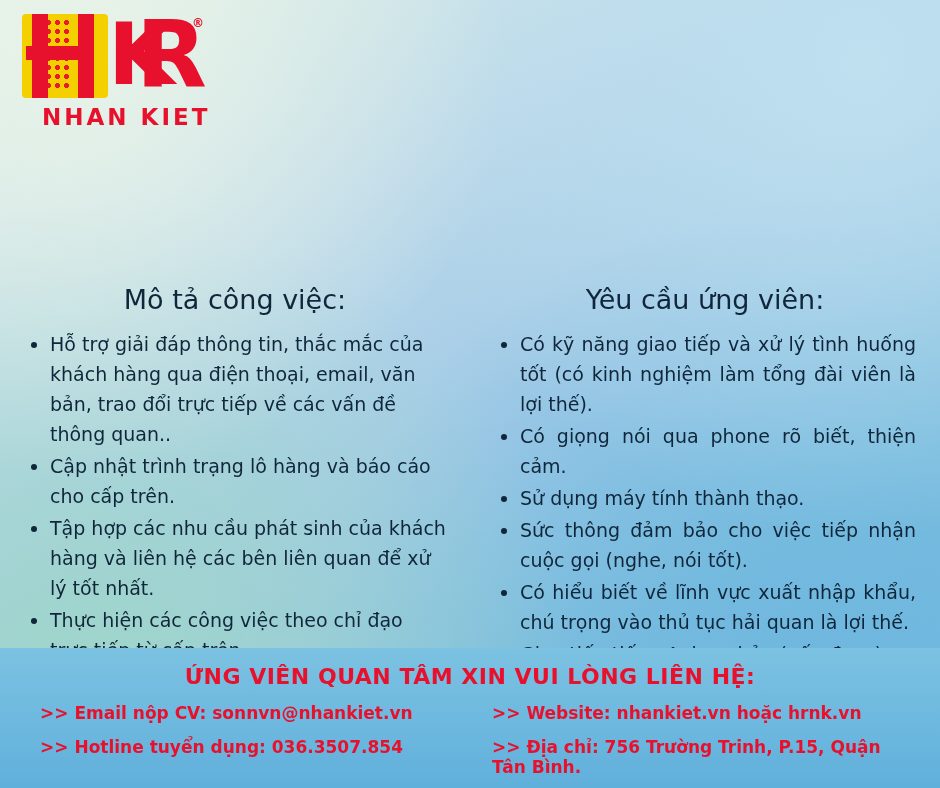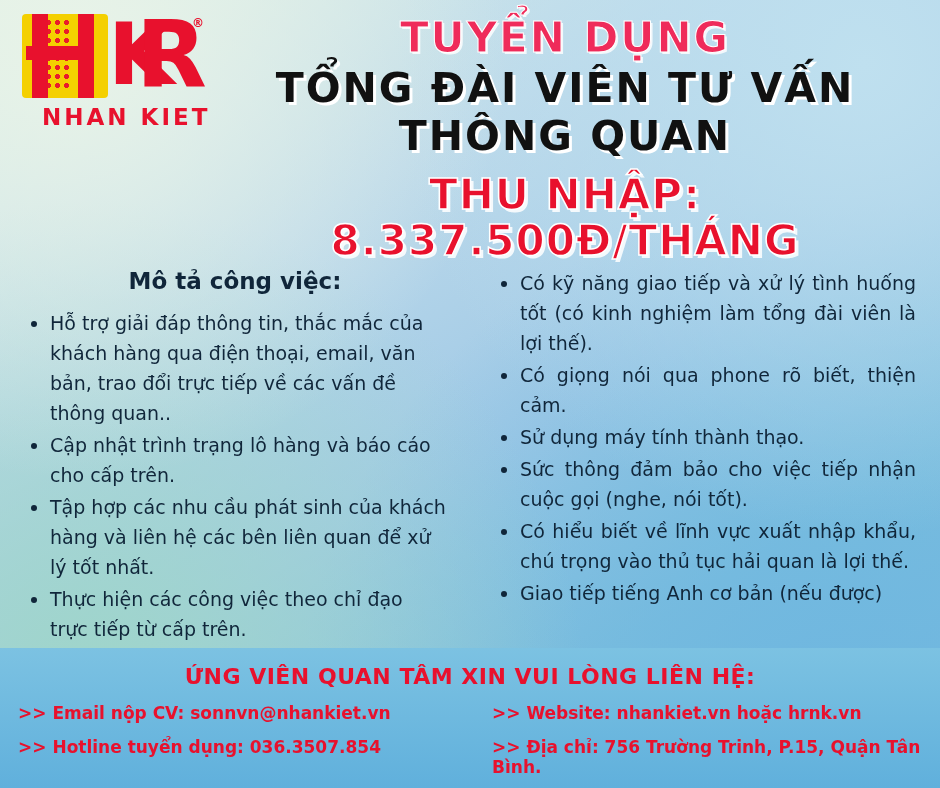--- a/index.html
+++ b/index.html
@@ -168,24 +168,24 @@
     gap: 0;
   }
   .col {
     width: 50%;
     box-sizing: border-box;
     padding: 0 24px;
   }
   .col-title {
     text-align: center;
     font-family: "DejaVu Sans", sans-serif;
-    font-weight: bold;
-    font-size: 23px;
+    font-weight: normal;
+    font-size: 27px;
     color: #10263a;
-    margin: 0 0 14px 0;
+    margin: 16px 0 14px 0;
   }
   ul.col-list {
     margin: 0;
     padding-left: 26px;
     list-style: disc;
   }
   ul.col-list li {
     font-family: "DejaVu Sans", sans-serif;
     font-size: 19px;
     line-height: 30px;
@@ -211,21 +211,21 @@
     font-weight: bold;
     font-size: 22px;
     letter-spacing: .5px;
     color: #e8112d;
     margin: 6px 0 14px 0;
   }
   .footer-grid {
     display: grid;
     grid-template-columns: 1fr 1fr;
     row-gap: 14px;
-    padding: 0 18px;
+    padding: 0 40px;
   }
   .footer-item {
     font-family: "DejaVu Sans", sans-serif;
     font-weight: bold;
     font-size: 17px;
     color: #e8112d;
   }
   .footer-item.col2 { padding-left: 22px; }
 </style>
 </head>
@@ -238,40 +238,33 @@
       <div class="logo-h"></div>
       <div class="logo-hbar"></div>
       <div class="logo-dots"></div>
       <div class="logo-k">K</div>
       <div class="logo-r">R</div>
       <div class="logo-reg">®</div>
     </div>
     <div class="logo-name">NHAN KIET</div>
   </div>
 
-  <div class="headline-wrap">
-    <div class="h-tuyendung">TUYỂN DỤNG</div>
-    <div class="h-position">
-      <span class="l1">TỔNG ĐÀI VIÊN TƯ VẤN</span>
-      <span class="l2">THÔNG QUAN</span>
-    </div>
-    <div class="h-salary">THU NHẬP: 8.337.500Đ/THÁNG</div>
-  </div>
 
   <div class="columns">
     <div class="col col-left">
       <div class="col-title">Mô tả công việc:</div>
       <ul class="col-list">
         <li>Hỗ trợ giải đáp thông tin, thắc mắc của khách hàng qua điện thoại, email, văn bản, trao đổi trực tiếp về các vấn đề thông quan..</li>
         <li>Cập nhật trình trạng lô hàng và báo cáo cho cấp trên.</li>
         <li>Tập hợp các nhu cầu phát sinh của khách hàng và liên hệ các bên liên quan để xử lý tốt nhất.</li>
         <li>Thực hiện các công việc theo chỉ đạo trực tiếp từ cấp trên.</li>
       </ul>
     </div>
     <div class="col col-right">
+      <div class="col-title">Yêu cầu ứng viên:</div>
       <ul class="col-list">
         <li>Có kỹ năng giao tiếp và xử lý tình huống tốt (có kinh nghiệm làm tổng đài viên là lợi thế).</li>
         <li>Có giọng nói qua phone rõ biết, thiện cảm.</li>
         <li>Sử dụng máy tính thành thạo.</li>
         <li>Sức thông đảm bảo cho việc tiếp nhận cuộc gọi (nghe, nói tốt).</li>
         <li>Có hiểu biết về lĩnh vực xuất nhập khẩu, chú trọng vào thủ tục hải quan là lợi thế.</li>
         <li>Giao tiếp tiếng Anh cơ bản (nếu được)</li>
       </ul>
     </div>
   </div>

